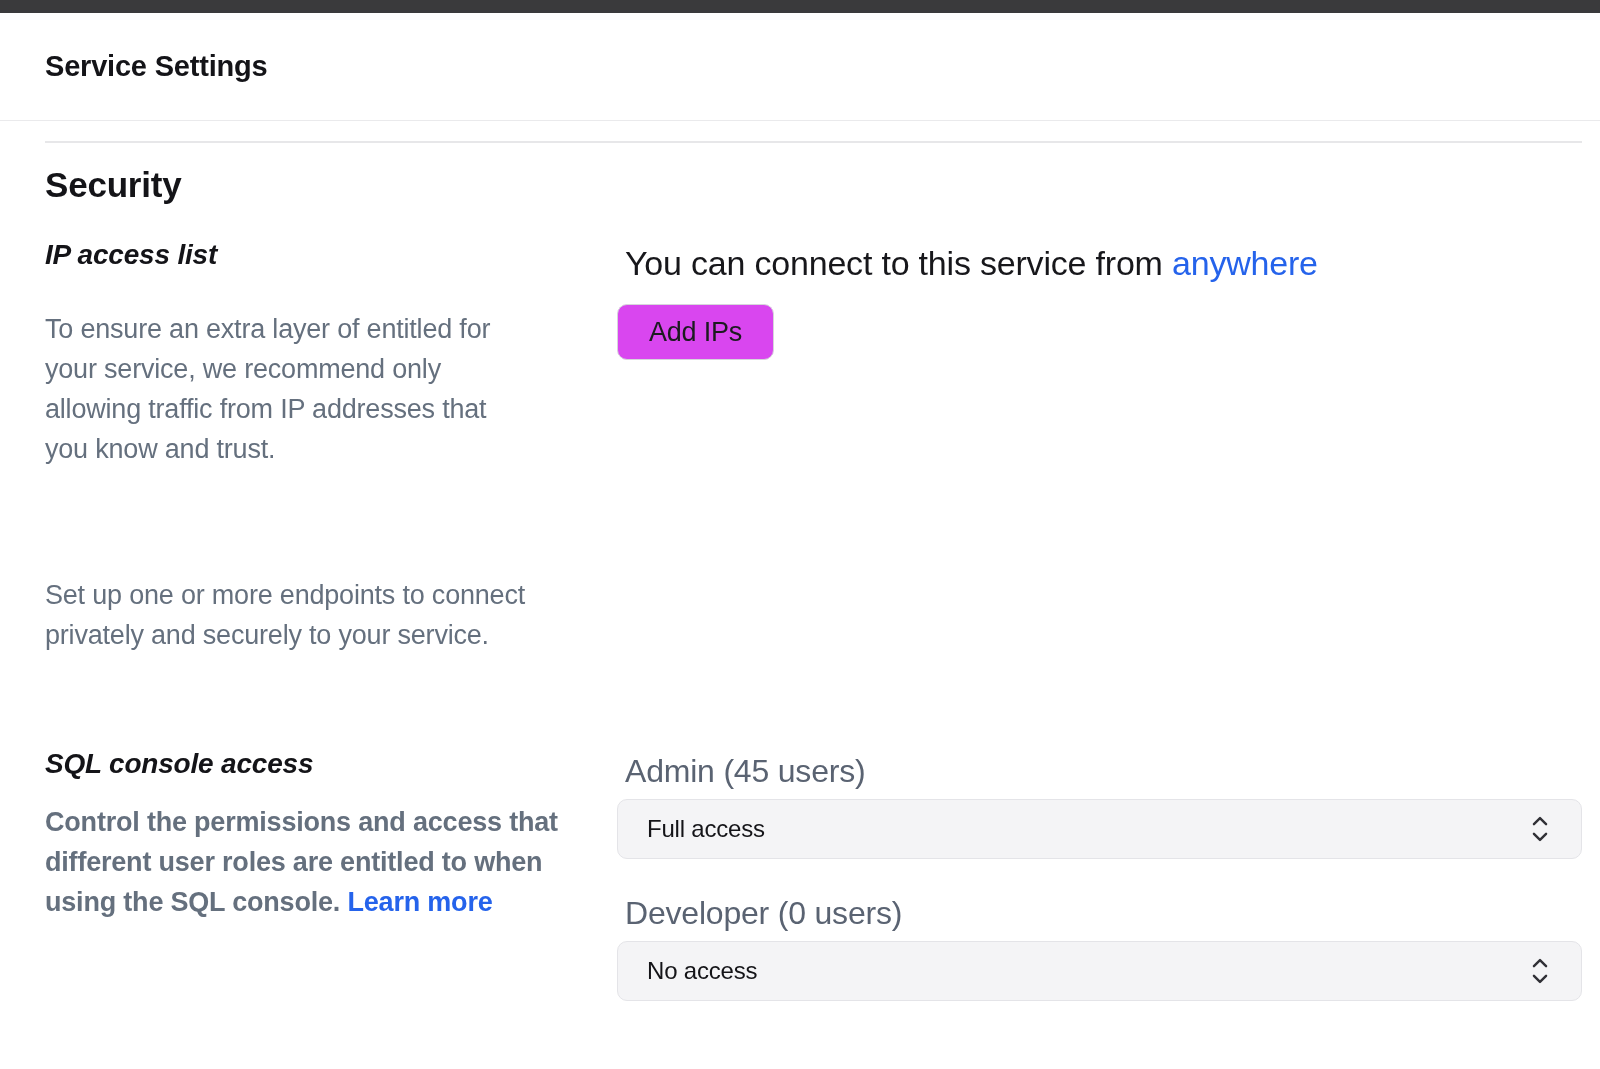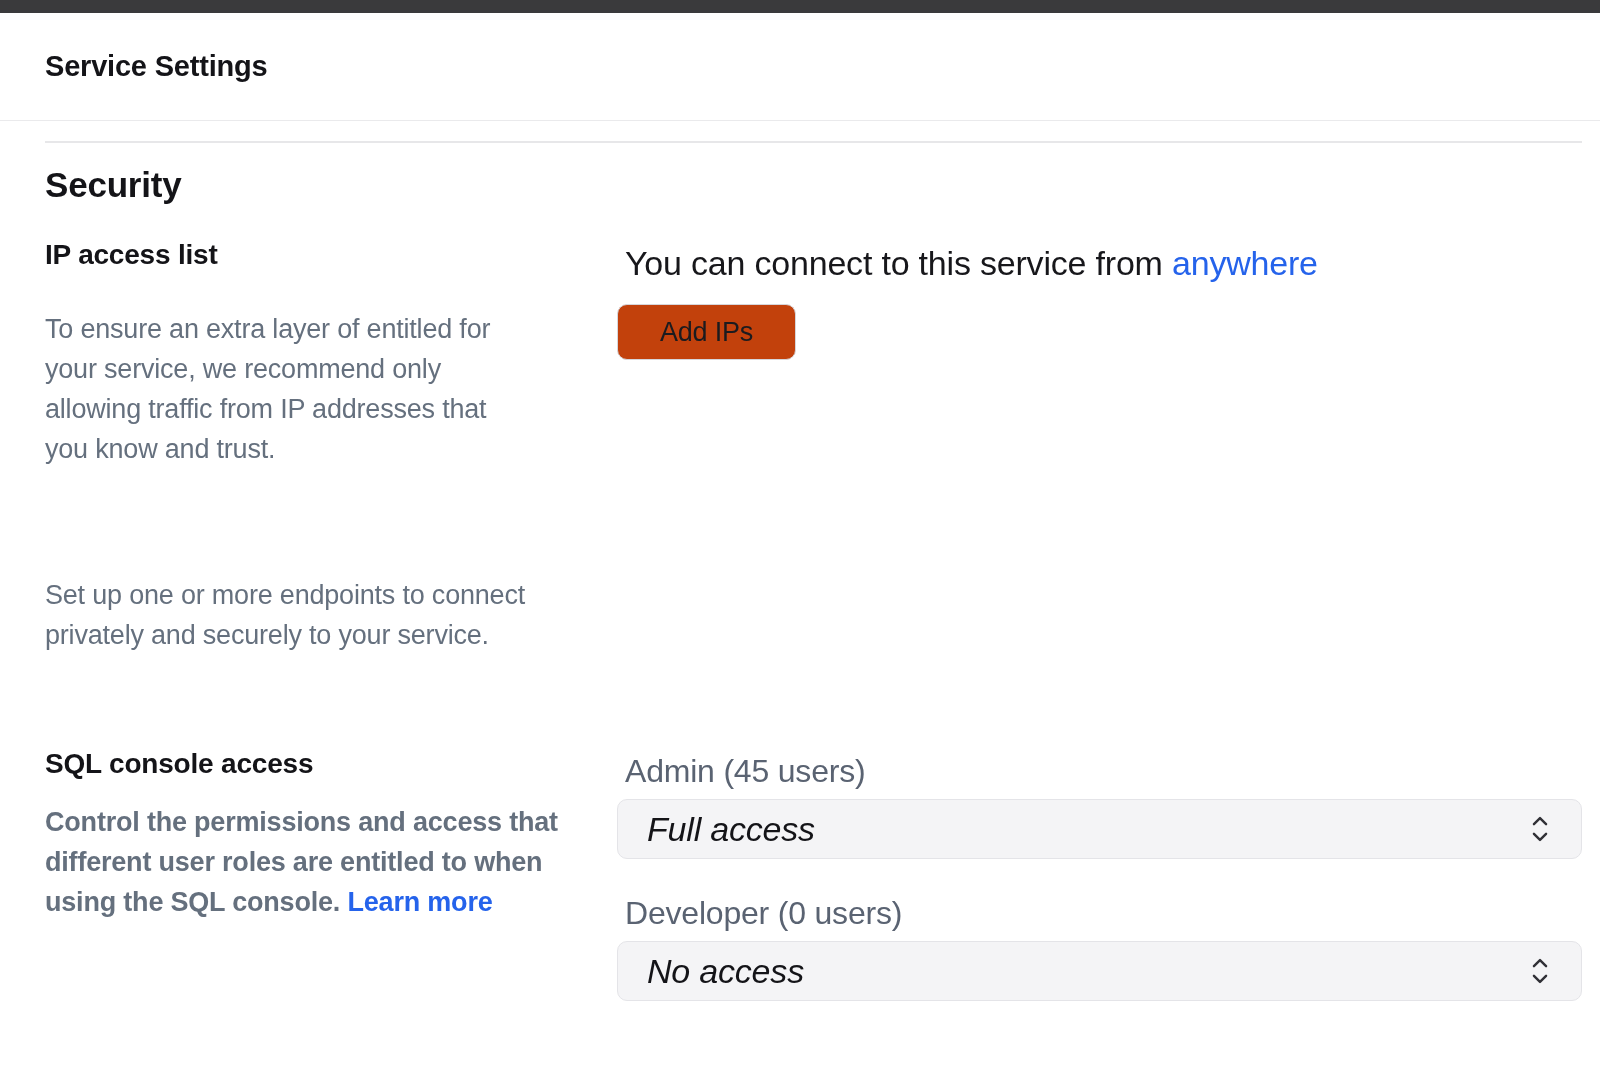--- a/index.html
+++ b/index.html
@@ -17,45 +17,45 @@
     padding: 11px 45px; border-bottom: 1px solid #eaeaec; background: #fff;
   }
   h1 { font-size: 29px; font-weight: 700; margin: 0; color: #141418; }
   main { padding: 0 18px 0 45px; }
   .section-divider { border: none; border-top: 2px solid #e7e7e9; margin: 20px 0 0 0; }
   h2 { font-size: 35px; font-weight: 700; line-height: 38px; margin: 23px 0 0 0; color: #141418; }
   .row { display: grid; grid-template-columns: 572px 1fr; align-items: start; }
   .row-ip  { margin-top: 34px; }
   .row-pe  { margin-top: 69px; }
   .row-sql { margin-top: 92px; }
-  h3 { font-size: 28px; font-weight: 700; line-height: 34px; margin: 0; color: #141418; }
+  h3 { font-size: 28px; font-weight: 700; line-height: 34px; margin: 0; color: #141418; font-style: italic; }
   .desc {
     font-size: 27px; line-height: 40px; margin: 37px 0 0 0;
     color: #65707e; white-space: pre-wrap; max-width: 560px;
   }
   .row-sql .desc { margin-top: 21px; font-weight: bold; }
   .status { font-size: 34px; line-height: 34px; margin: 8px; color: #17171b; white-space: pre-wrap; }
   .link { color: #2563eb; text-decoration: none; cursor: pointer; }
   .btn {
     font-family: inherit; font-size: 27px; letter-spacing: -0.2px; color: #1b1b1f;
-    background: #c2410c; border: 1px solid #d6d6db; border-radius: 10px;
-    height: 56px; padding: 0 42px; display: inline-flex; align-items: center;
+    background: #d946ef; border: 1px solid #d6d6db; border-radius: 10px;
+    height: 56px; padding: 0 31px; display: inline-flex; align-items: center;
     cursor: pointer;
   }
   .btn-add { margin-top: 16px; }
   .btn-pe  { margin-top: 64px; }
   .field-label { font-size: 32px; line-height: 32px; margin: 8px; color: #5a6372; }
   .field-label-2 { margin-top: 38px; }
   .select {
     margin-top: 12px; height: 60px; width: 100%;
     background: #f4f4f6; border: 1px solid #e4e4e8; border-radius: 10px;
     display: flex; align-items: center; justify-content: space-between;
     padding: 0 26px 0 29px; cursor: pointer;
   }
-  .select-value { font-size: 34px; color: #141418; font-style: italic; }
+  .select-value { font-size: 24px; color: #141418; }
   .select-chevron { display: flex; }
   .select-chevron svg { display: block; }
 </style>
 </head>
 <body>
 
 <div class="top-bar"></div>
 
 <header>
   <h1>Service Settings</h1>

